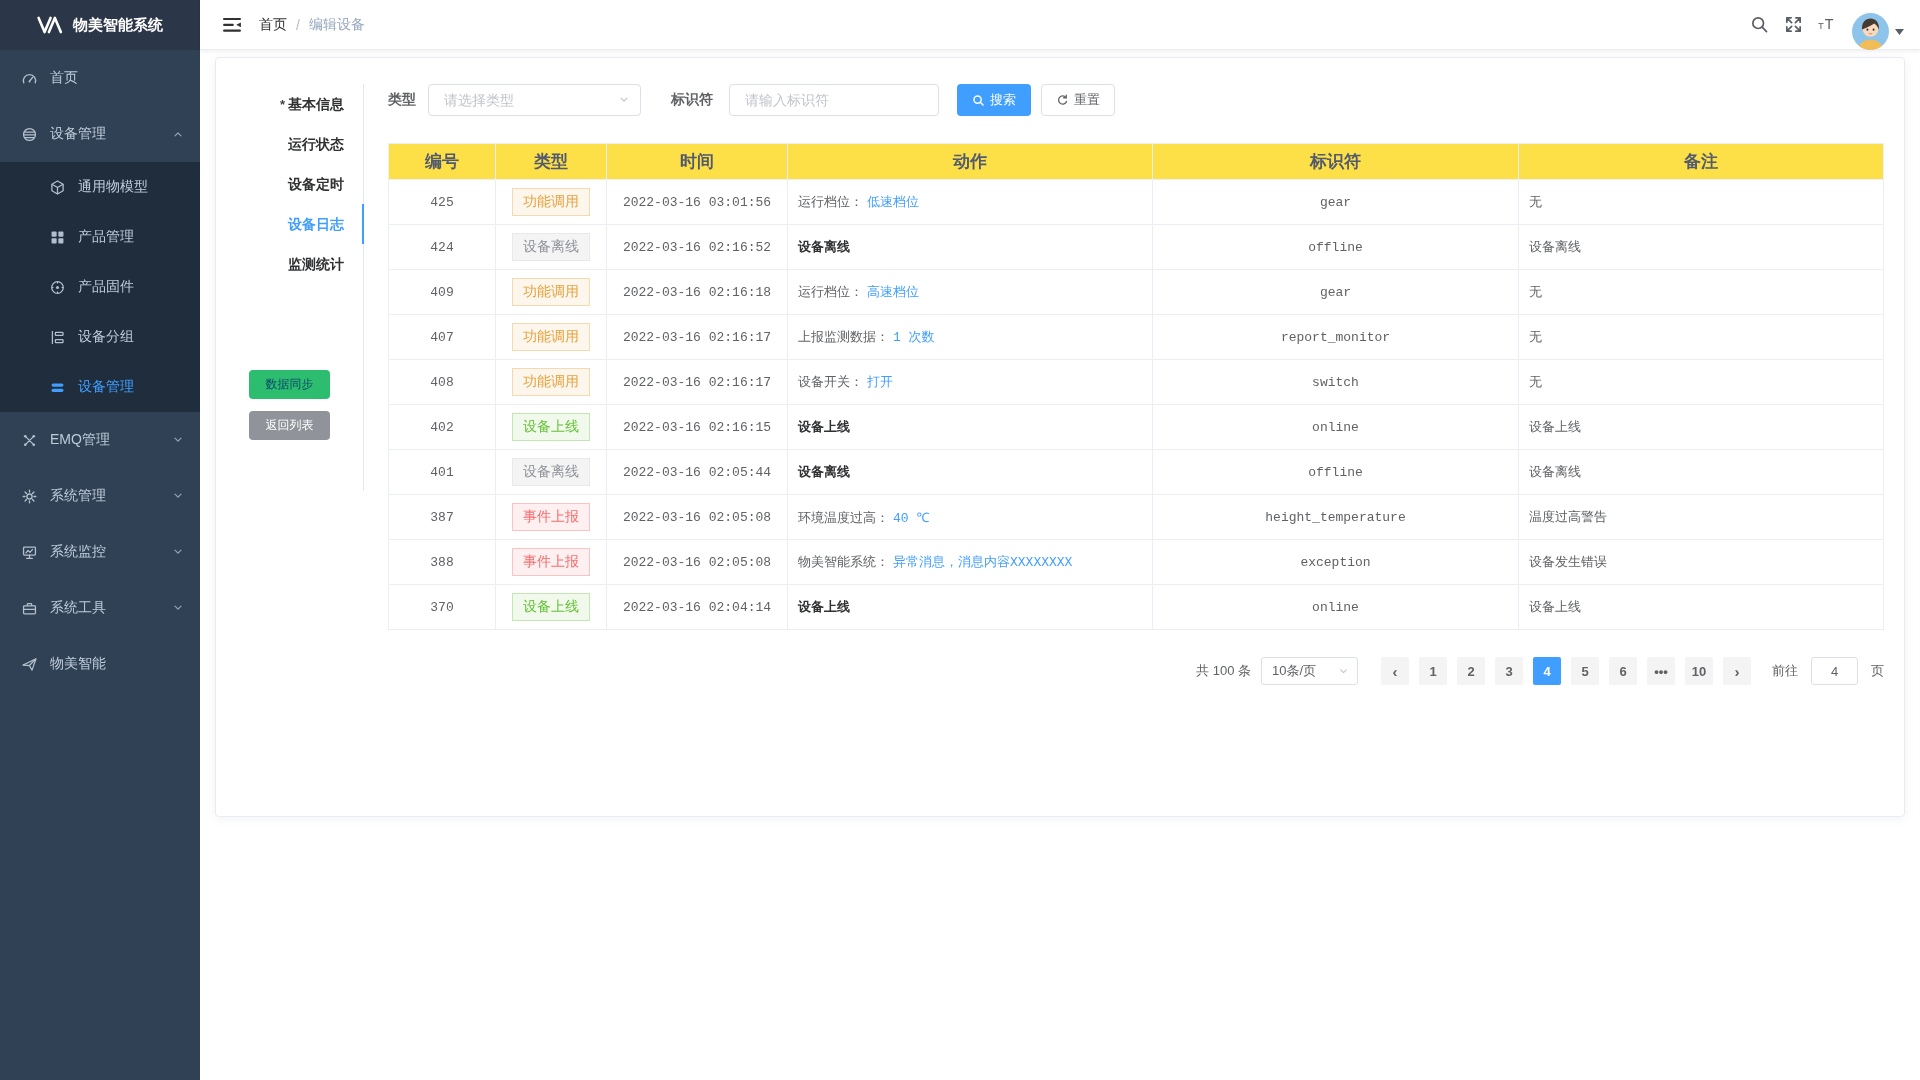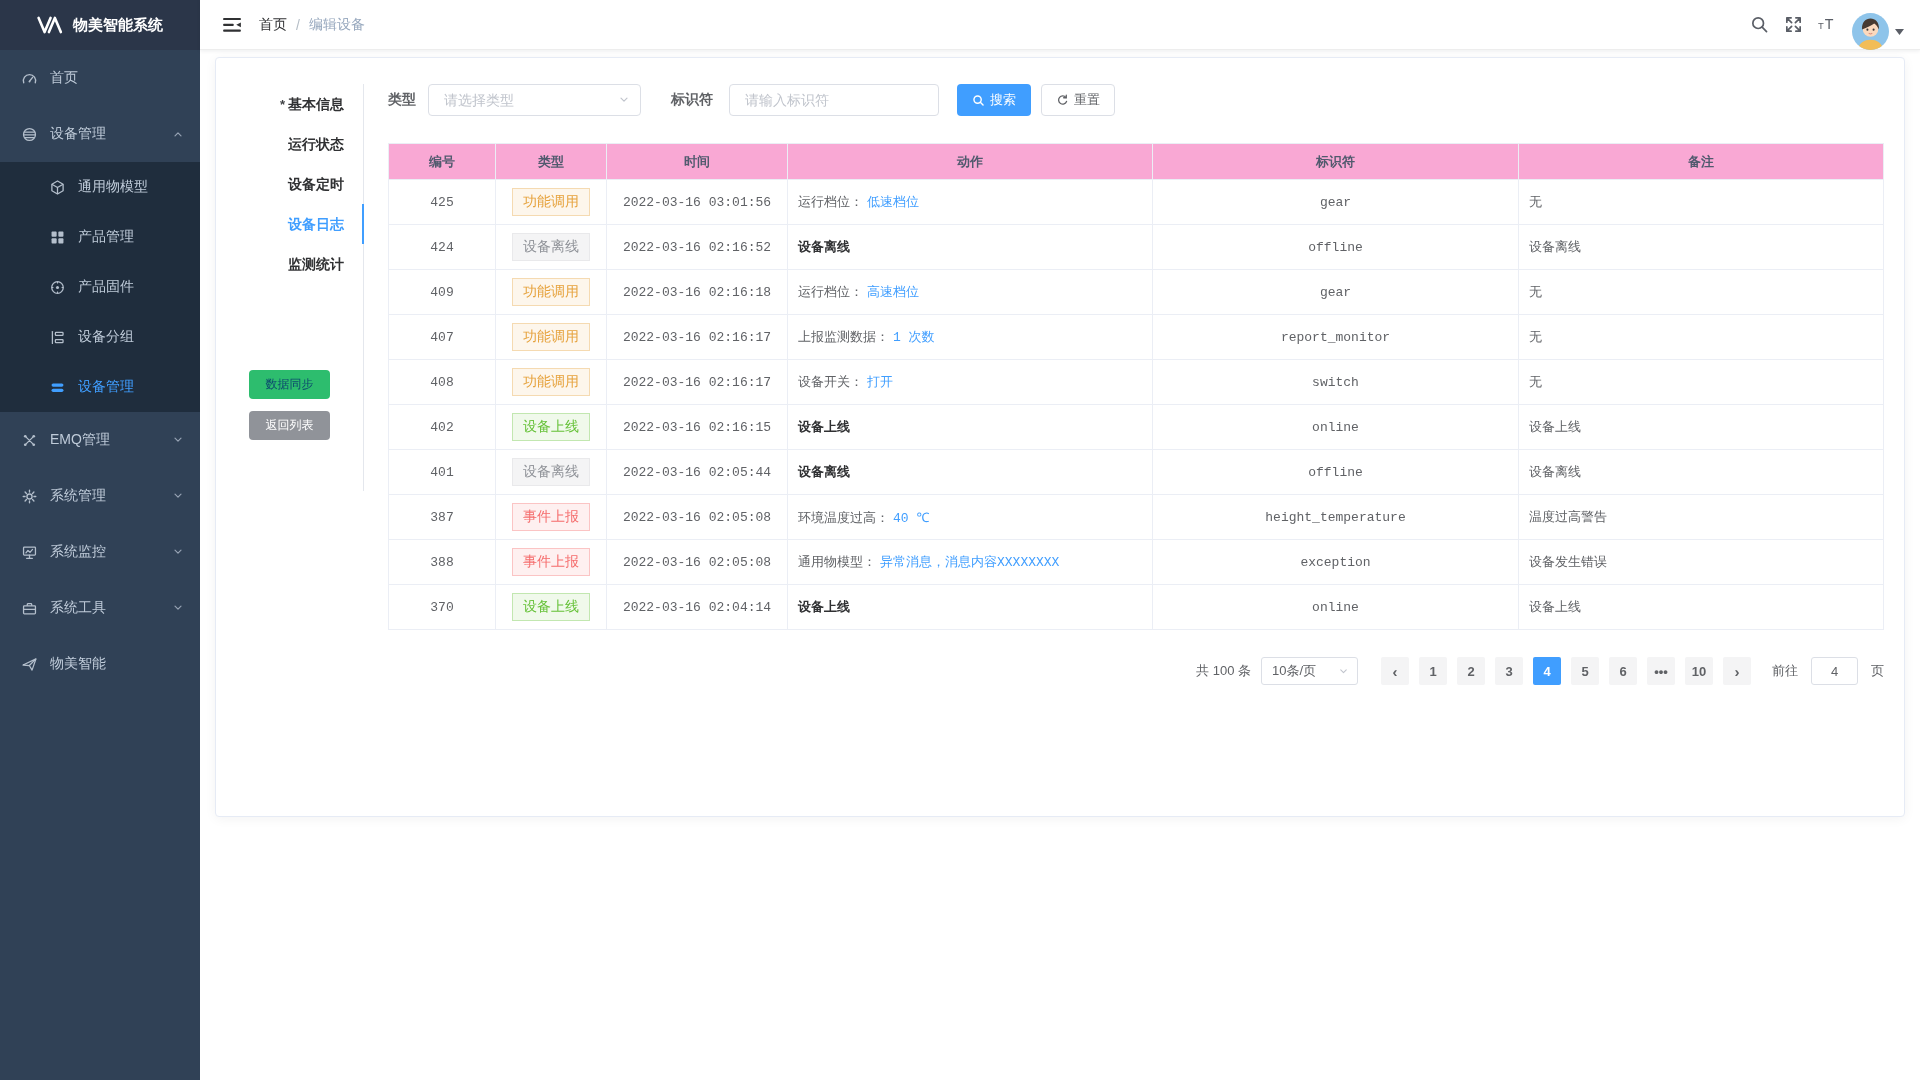--- a/index.html
+++ b/index.html
@@ -62,21 +62,21 @@
   .sel-chev { color:#c0c4cc; flex:none; }
   .ml30 { margin-left:30px; }
   .btn-search { margin-left:18px; height:32px; padding:0 15px; background:#409EFF; color:#fff; border:none;
                 border-radius:4px; font-size:13px; display:flex; align-items:center; gap:5px; cursor:pointer; }
   .btn-reset  { margin-left:10px; height:32px; padding:0 14px; background:#fff; color:#606266; border:1px solid #dcdfe6;
                 border-radius:4px; font-size:13px; display:flex; align-items:center; gap:5px; cursor:pointer; }
 
   
   table { border-collapse:collapse; width:100%; margin-top:27px; table-layout:fixed; }
   th, td { border:1px solid #ebeef5; }
-  th { height:36px; background:#f9a8d4; font-size:13px; font-weight:700; color:#515a6e; text-align:center; }
+  th { height:36px; background:#fde047; font-size:17px; font-weight:700; color:#515a6e; text-align:center; }
   td { height:45px; font-size:13px; color:#606266; text-align:center;font-family:Liberation Mono, monospace; }
   td.l { text-align:left; padding-left:10px; }
   td b { color:#303133; font-weight:700; }
   .lnk { color:#409EFF; text-decoration:none; margin-left:4px; cursor:pointer; }
   .col-id{width:107px}.col-type{width:111px}.col-time{width:181px}.col-action{width:365px}.col-ident{width:366px}.col-remark{width:365px}
   .tag { display:inline-block; height:28px; line-height:26px; padding:0 10px; border:1px solid; border-radius:0; font-size:14px; }
   .tag-warning { color:#e6a23c; background:#fdf6ec; border-color:#f5dab1; }
   .tag-info    { color:#909399; background:#f4f4f5; border-color:#e9e9eb; }
   .tag-success { color:#67c23a; background:#f0f9eb; border-color:#c2e7b0; }
   .tag-danger  { color:#f56c6c; background:#fef0f0; border-color:#fbc4c4; }
@@ -401,21 +401,21 @@
     <td><span class="tag tag-danger">事件上报</span></td>
     <td>2022-03-16 02:05:08</td>
     <td class="l"><span>环境温度过高：</span><a class="lnk">40 ℃</a></td>
     <td>height_temperature</td>
     <td class="l">温度过高警告</td>
   </tr>
                 <tr>
     <td>388</td>
     <td><span class="tag tag-danger">事件上报</span></td>
     <td>2022-03-16 02:05:08</td>
-    <td class="l"><span>通用物模型：</span><a class="lnk">异常消息，消息内容XXXXXXXX</a></td>
+    <td class="l"><span>物美智能系统：</span><a class="lnk">异常消息，消息内容XXXXXXXX</a></td>
     <td>exception</td>
     <td class="l">设备发生错误</td>
   </tr>
                 <tr>
     <td>370</td>
     <td><span class="tag tag-success">设备上线</span></td>
     <td>2022-03-16 02:04:14</td>
     <td class="l"><b>设备上线</b></td>
     <td>online</td>
     <td class="l">设备上线</td>

